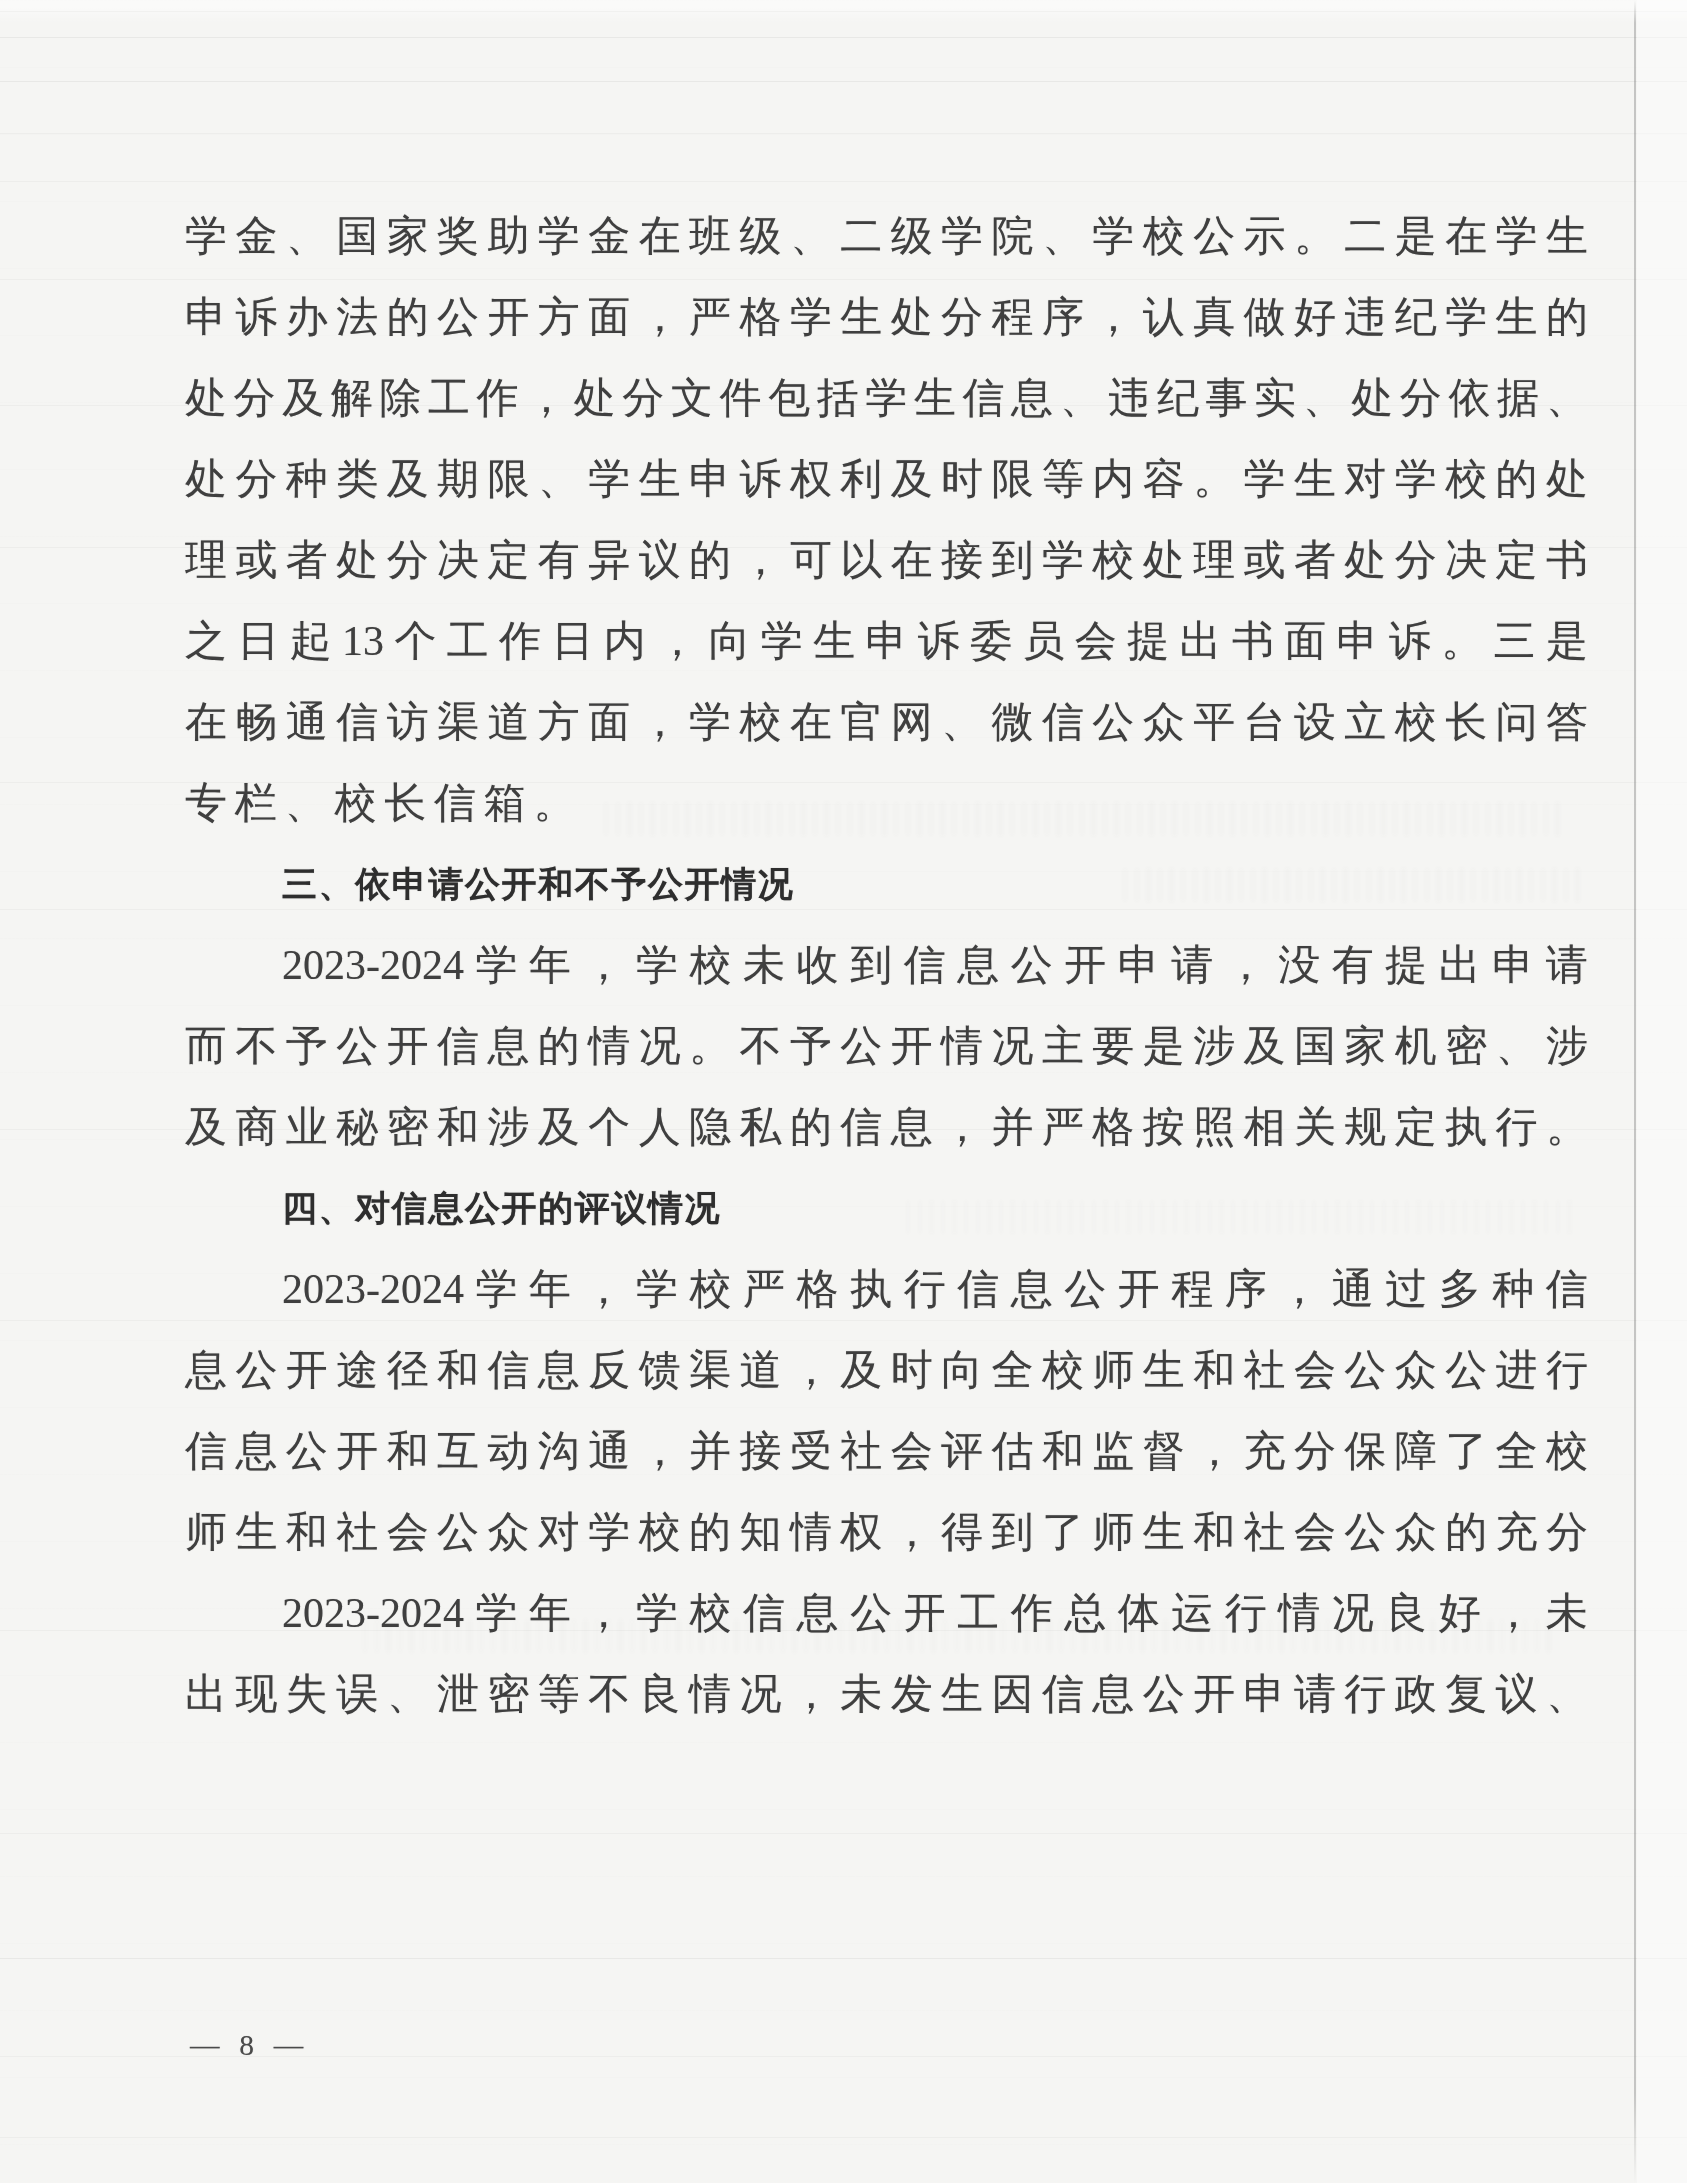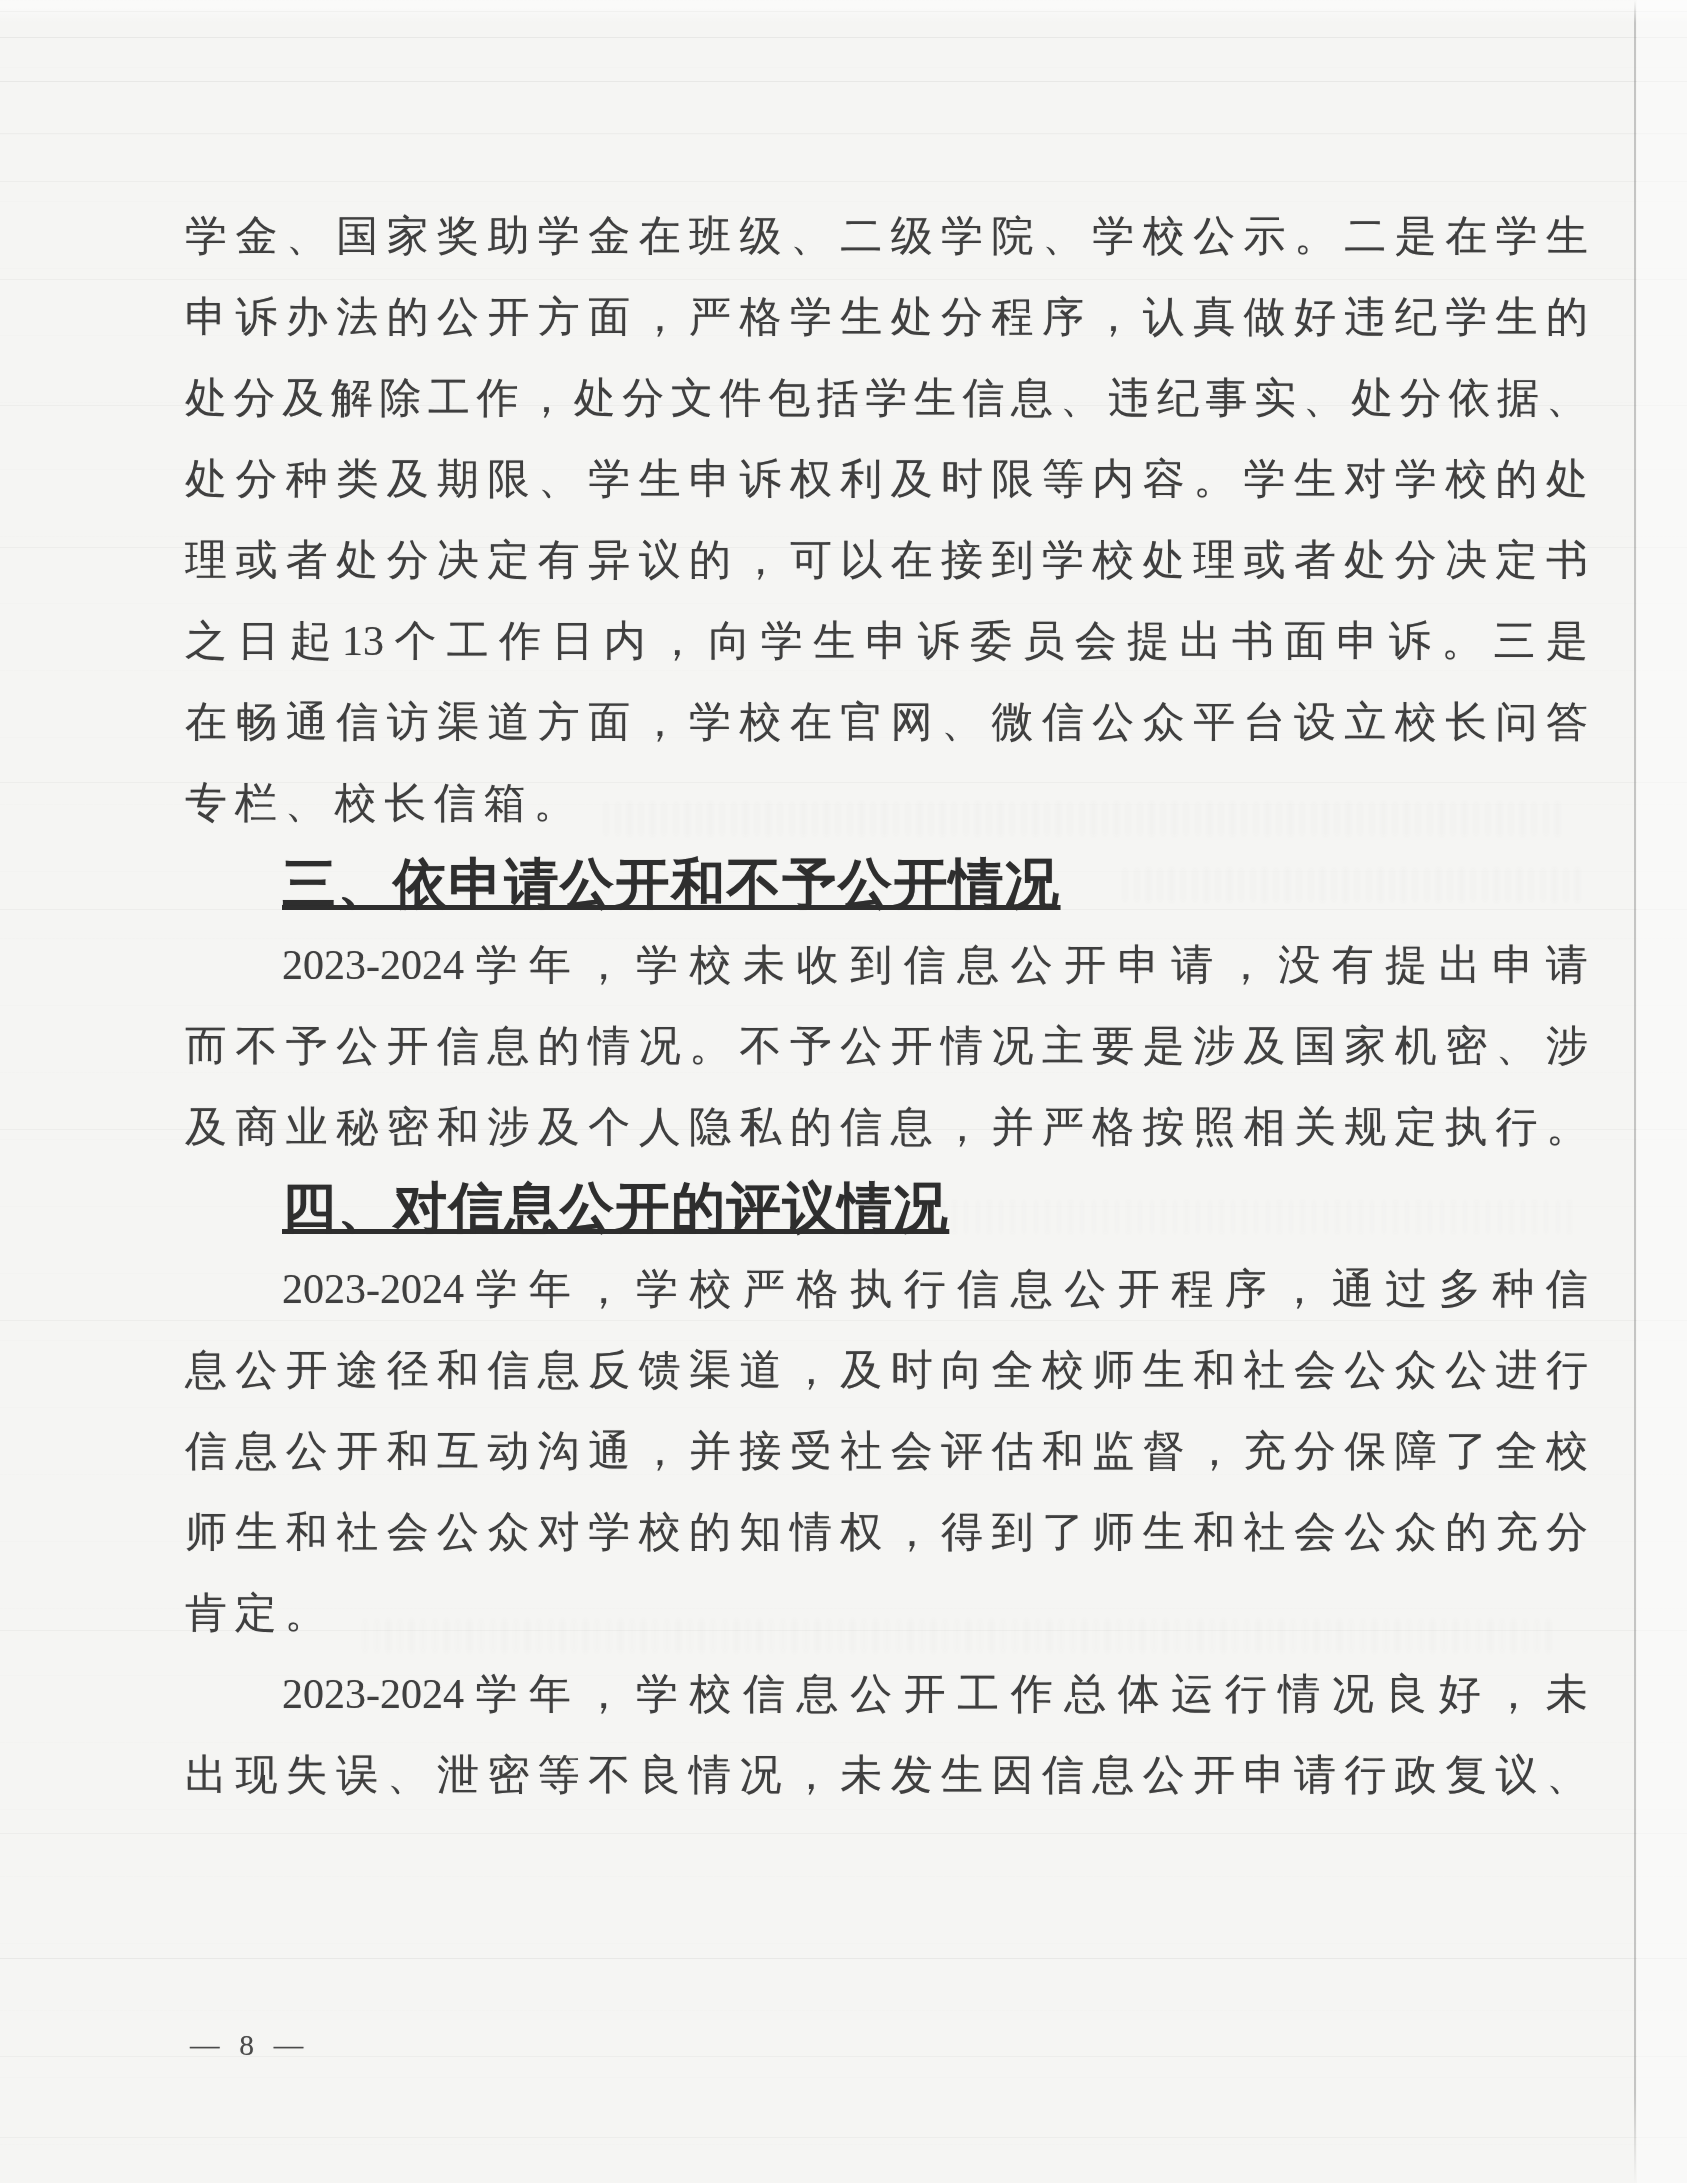--- a/index.html
+++ b/index.html
@@ -47,25 +47,24 @@
     white-space:nowrap;
     text-shadow:0 0 0.8px rgba(63,63,63,.45);
   }
   .line.fill{
     display:flex;align-items:center;justify-content:space-between;
     letter-spacing:0;
   }
   .line.indent{padding-left:97px;}
   .line.heading{
     font-weight:bold;
-    font-size:54px;
+    font-size:35px;
     letter-spacing:1.6px;
     color:#2e2e2e;
     text-shadow:0 0 0.8px rgba(46,46,46,.5);
-    text-decoration:underline;
   }
   .pagenum{
     position:absolute;left:190px;top:2023px;height:45px;line-height:45px;
     font-size:29.5px;letter-spacing:6.2px;color:#4a4a4a;
     text-shadow:0 0 0.8px rgba(70,70,70,.4);
   }
 </style>
 </head>
 <body>
 
@@ -506,21 +505,20 @@
         <span>生</span>
         <span>和</span>
         <span>社</span>
         <span>会</span>
         <span>公</span>
         <span>众</span>
         <span>的</span>
         <span>充</span>
         <span>分</span>
       </div>
-    <div class="line">肯定。</div>
 
 
     <div class="line fill indent">
         <span>2023-2024</span>
         <span>学</span>
         <span>年</span>
         <span>，</span>
         <span>学</span>
         <span>校</span>
         <span>信</span>

